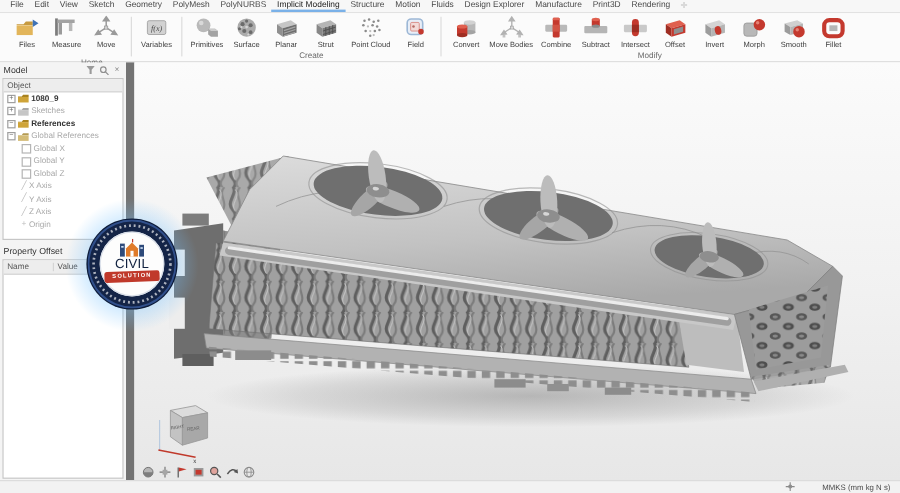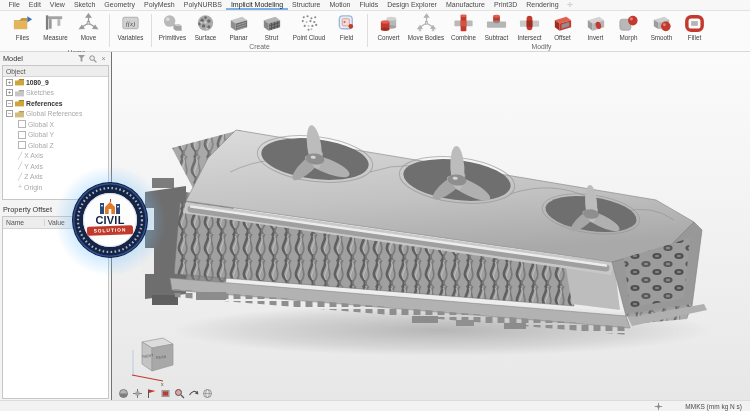--- a/index.html
+++ b/index.html
@@ -18,21 +18,21 @@
   .rgroup{display:flex;flex-direction:column;align-items:center;}
   .rbtns{display:flex;align-items:flex-start;}
   .rbtn{width:31px;display:flex;flex-direction:column;align-items:center;padding:0 1px;cursor:default;}
   .rbtn.wide{width:40px;}
   .rbtn svg{width:23px;height:20px;display:block;}
   .rlabel{font-size:6.3px;color:#3d3d3d;white-space:nowrap;margin-top:1px;}
   .glabel{font-size:6.8px;color:#6a6a6a;margin-top:2px;}
   .rsep{width:1px;height:33px;background:#ddd;margin:1px 4px 0 4px;}
   
   .panel{position:absolute;left:0;top:52px;width:112px;height:348px;background:#f4f4f4;
-         border-right:1px solid #737373;box-sizing:border-box;}
+         border-right:7px solid #737373;box-sizing:border-box;}
   .ptitle{height:13px;display:flex;align-items:center;font-size:7.3px;color:#333;padding:0 3px;}
   .ptitle .sp{flex:1;}
   .picon{display:inline-flex;align-items:center;justify-content:center;width:9px;height:9px;color:#8a8a8a;
          font-size:7px;margin-left:2px;cursor:default;}
   .pbox{margin:0 2px;background:#fff;border:1px solid #c6c6c6;box-sizing:border-box;}
   .pbox-h{background:#ededed;border-bottom:1px solid #d4d4d4;font-size:6.8px;color:#555;
           height:10px;display:flex;align-items:center;padding-left:3px;}
   .tree{height:122px;overflow:hidden;}
   .trow{display:flex;align-items:center;height:10.5px;padding-left:3px;cursor:default;}
   .trow .exp{width:7px;height:7px;border:1px solid #9f9f9f;box-sizing:border-box;font-size:6px;line-height:4.5px;
@@ -58,21 +58,21 @@
   .vtool{width:11px;height:11px;display:inline-flex;align-items:center;justify-content:center;cursor:default;}
   
   .logo{position:absolute;left:68px;top:179px;width:84px;height:84px;z-index:30;}
   .logo .glow{position:absolute;left:-14px;top:-14px;width:112px;height:112px;border-radius:50%;
       background:radial-gradient(circle,rgba(118,194,255,.62) 0%,rgba(118,194,255,.35) 45%,rgba(118,194,255,0) 70%);}
   .logo .ring{position:absolute;left:5px;top:4px;width:74px;height:74px;border-radius:50%;background:#142447;
       box-shadow:0 0 0 1px #0d1b38, inset 0 0 0 1.5px #31508c;}
   .logo .inner{position:absolute;left:15px;top:14px;width:54px;height:54px;border-radius:50%;background:#fdfdfd;
       display:flex;flex-direction:column;align-items:center;box-shadow:inset 0 0 0 1px #d8dee8;}
   .logo .ringtext{position:absolute;left:5px;top:4px;width:74px;height:74px;}
-  .civil{font-size:11px;font-weight:bold;color:#10203f;letter-spacing:.2px;line-height:10px;margin-top:1px;}
+  .civil{font-size:11px;font-weight:normal;color:#10203f;letter-spacing:.2px;line-height:10px;margin-top:1px;}
   .banner{margin-top:1px;width:46px;height:8.5px;background:#c0392b;border-radius:2px;display:flex;
           align-items:center;justify-content:center;transform:rotate(-2deg);}
   .banner span{font-size:4.8px;font-weight:bold;color:#fff;letter-spacing:1px;}
   
   .statusbar{position:absolute;left:0;top:400px;width:750px;height:11px;background:#f2f2f2;
              border-top:1px solid #dcdcdc;display:flex;align-items:center;box-sizing:border-box;}
   .statusbar .sp{flex:1;}
   .units{display:flex;align-items:center;gap:22px;margin-right:8px;}
   .units .txt{font-size:6.5px;color:#4a4a4a;white-space:nowrap;}
 </style>

